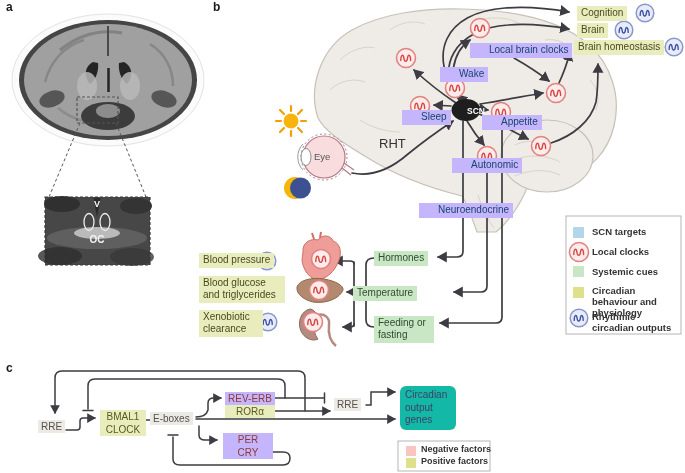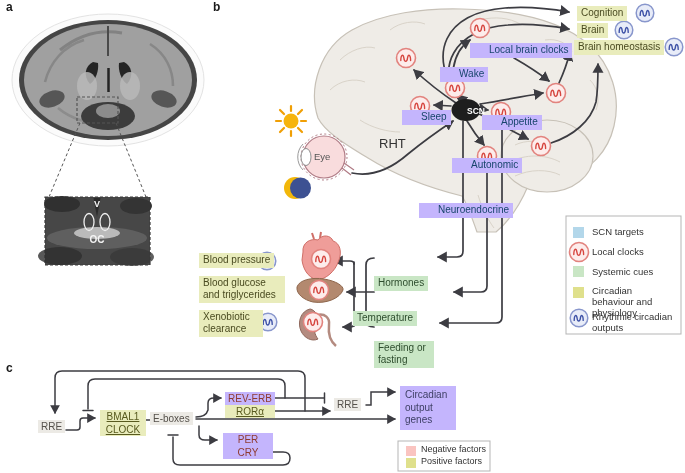--- a/index.html
+++ b/index.html
@@ -4,32 +4,32 @@
 <style>
   html,body{margin:0;padding:0;background:#fff;}
   .fig{position:relative;width:685px;height:473px;background:#fff;overflow:hidden;
        font-family:"Liberation Sans",sans-serif;}
   svg{position:absolute;left:0;top:0;}
   .panel-letter{position:absolute;font-weight:bold;font-size:12px;color:#1a1a1a;}
   .lbl{position:absolute;font-size:10px;line-height:12px;color:#333;
        padding:1px 4px 2px;white-space:nowrap;}
   .blue{background:#c4b5fd;color:#17456b;padding-left:19px;}
   .yellow{background:#e9ecbc;color:#4a4b21;}
-  .green{background:#c9e6c5;color:#2e4d2e;margin-top:25px;}
+  .green{background:#c9e6c5;color:#2e4d2e;}
   .wrap{white-space:normal;}
   .plain{padding:0;background:none;color:#555;}
   .wht{position:absolute;color:#f4f4f4;font-weight:bold;text-align:center;font-size:9px;}
   .cbox{position:absolute;font-size:10px;line-height:11px;text-align:center;
         padding:1px 3px;white-space:nowrap;}
   .gray{background:#eceae5;color:#55514b;}
   .pinkbox{background:#c4b5fd;color:#8e3a31;}
-  .olive{background:#e9ecbc;color:#585a1f;text-decoration:underline;}
-  .purple{position:absolute;background:#c4b5fd;color:#3f4066;font-size:10px;
-          line-height:12.5px;padding:3px 5px;}
-  .leg{position:absolute;font-size:9.5px;line-height:11px;color:#333;white-space:nowrap;}
+  .olive{background:#e9ecbc;color:#585a1f;}
+  .purple{position:absolute;background:#14b8a6;color:#3f4066;font-size:10px;
+          line-height:12.5px;padding:3px 5px;border-radius:6px;}
+  .leg{position:absolute;font-size:9.5px;line-height:11px;color:#333;white-space:nowrap;font-weight:bold;}
   .scn-text{position:absolute;color:#fff;font-weight:bold;font-size:8.5px;text-align:center;}
 </style>
 </head>
 <body>
 
 <div class="fig">
 
 <svg width="685" height="473" viewBox="0 0 685 473">
   <defs>
     <marker id="arr" viewBox="0 0 10 10" refX="8" refY="5" markerWidth="6.5" markerHeight="6.5" orient="auto">

